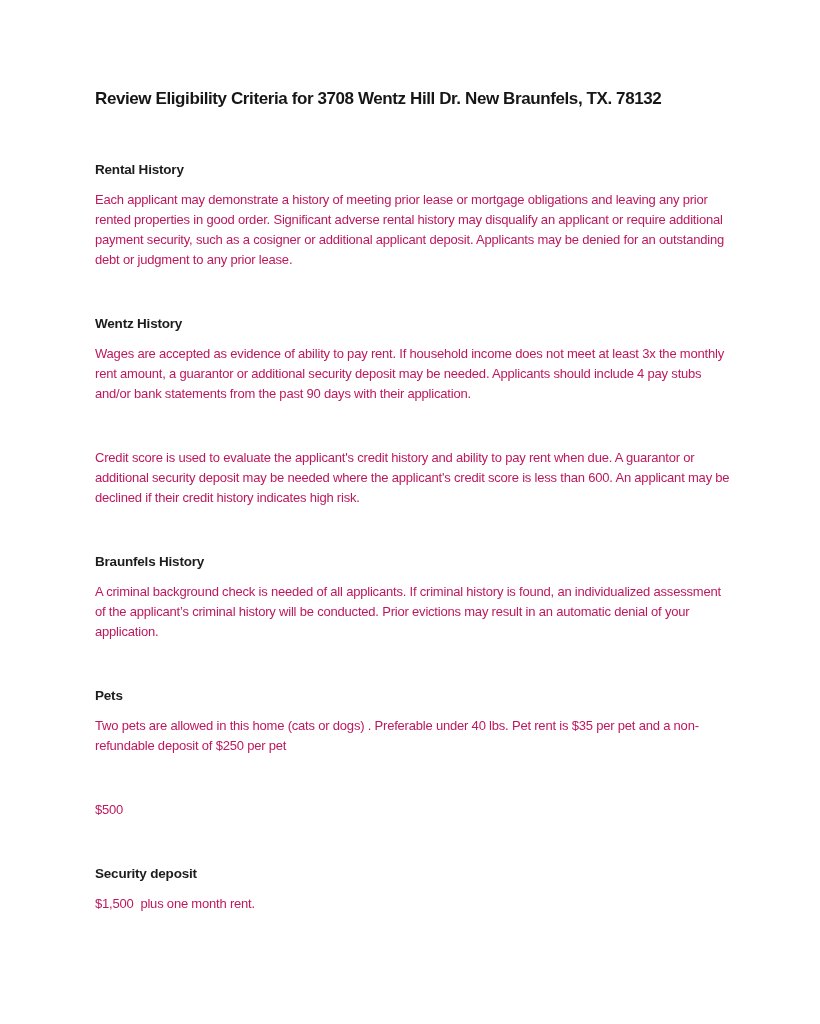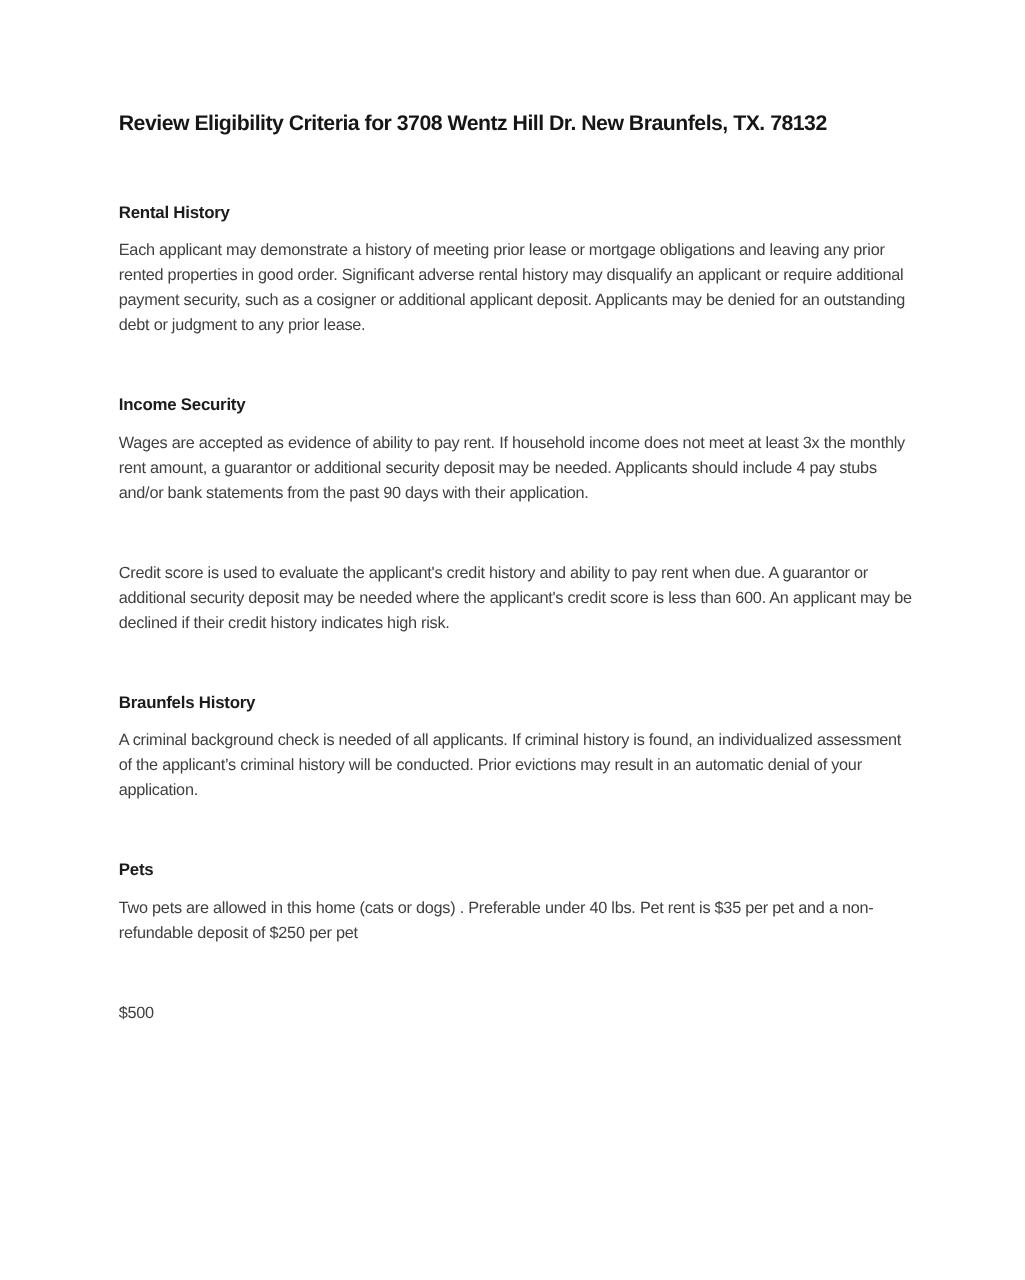--- a/index.html
+++ b/index.html
@@ -44,39 +44,39 @@
     letter-spacing: -0.2px;
     color: #1c1c1c;
     margin-bottom: 11px;
   }
 
   .section-body {
     font-size: 13px;
     font-weight: 400;
     line-height: 20px;
     letter-spacing: -0.2px;
-    color: #404040;
+    color: #be185d;
     max-width: 648px;
     white-space: pre-wrap;
   }
 </style>
 </head>
 <body>
 
 <div class="page">
 
   <h1 class="doc-title">Review Eligibility Criteria for 3708 Wentz Hill Dr. New Braunfels, TX. 78132</h1>
 
   <section class="section">
     <h2 class="section-heading">Rental History</h2>
     <p class="section-body">Each applicant may demonstrate a history of meeting prior lease or mortgage obligations and leaving any prior rented properties in good order. Significant adverse rental history may disqualify an applicant or require additional payment security, such as a cosigner or additional applicant deposit. Applicants may be denied for an outstanding debt or judgment to any prior lease.</p>
   </section>
 
   <section class="section">
-    <h2 class="section-heading">Income Security</h2>
+    <h2 class="section-heading">Wentz History</h2>
     <p class="section-body">Wages are accepted as evidence of ability to pay rent. If household income does not meet at least 3x the monthly rent amount, a guarantor or additional security deposit may be needed. Applicants should include 4 pay stubs and/or bank statements from the past 90 days with their application.</p>
   </section>
 
   <section class="section">
     <p class="section-body">Credit score is used to evaluate the applicant's credit history and ability to pay rent when due. A guarantor or additional security deposit may be needed where the applicant's credit score is less than 600. An applicant may be declined if their credit history indicates high risk.</p>
   </section>
 
   <section class="section">
     <h2 class="section-heading">Braunfels History</h2>
     <p class="section-body">A criminal background check is needed of all applicants. If criminal history is found, an individualized assessment of the applicant’s criminal history will be conducted. Prior evictions may result in an automatic denial of your application.</p>
@@ -84,14 +84,18 @@
 
   <section class="section">
     <h2 class="section-heading">Pets</h2>
     <p class="section-body">Two pets are allowed in this home (cats or dogs) . Preferable under 40 lbs. Pet rent is $35 per pet and a non-refundable deposit of $250 per pet</p>
   </section>
 
   <section class="section">
     <p class="section-body">$500</p>
   </section>
 
+  <section class="section">
+    <h2 class="section-heading">Security deposit</h2>
+    <p class="section-body">$1,500  plus one month rent.</p>
+  </section>
 
 </div>
 
 </body></html>

